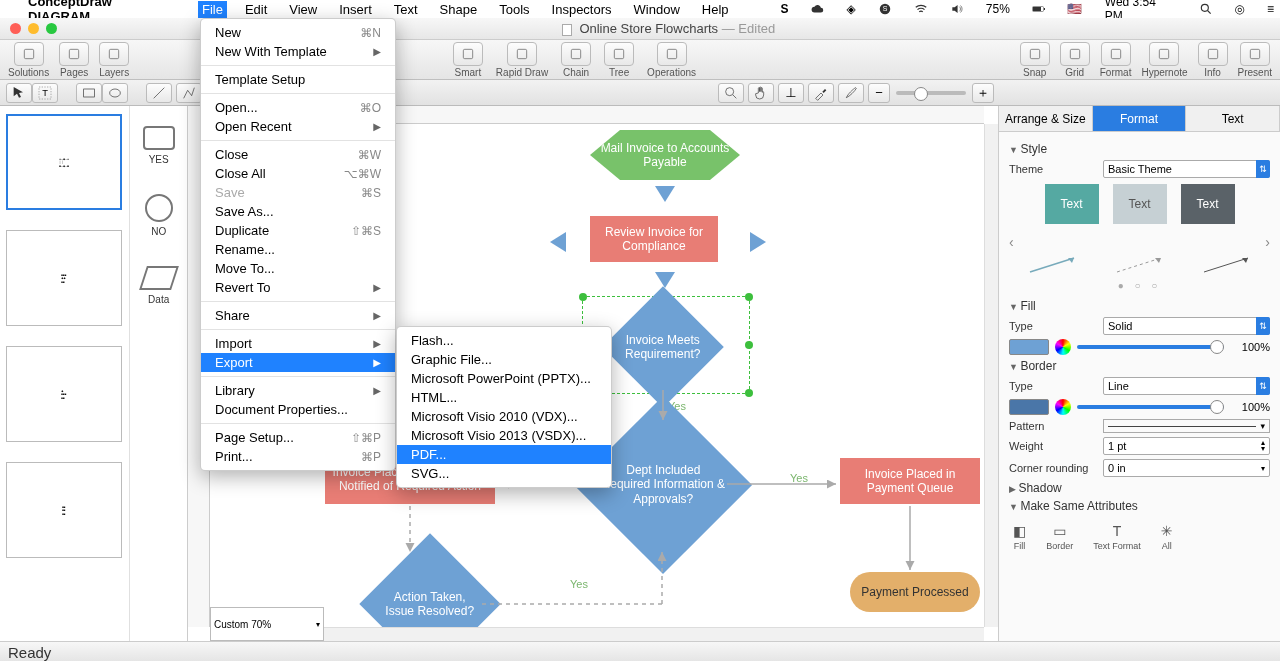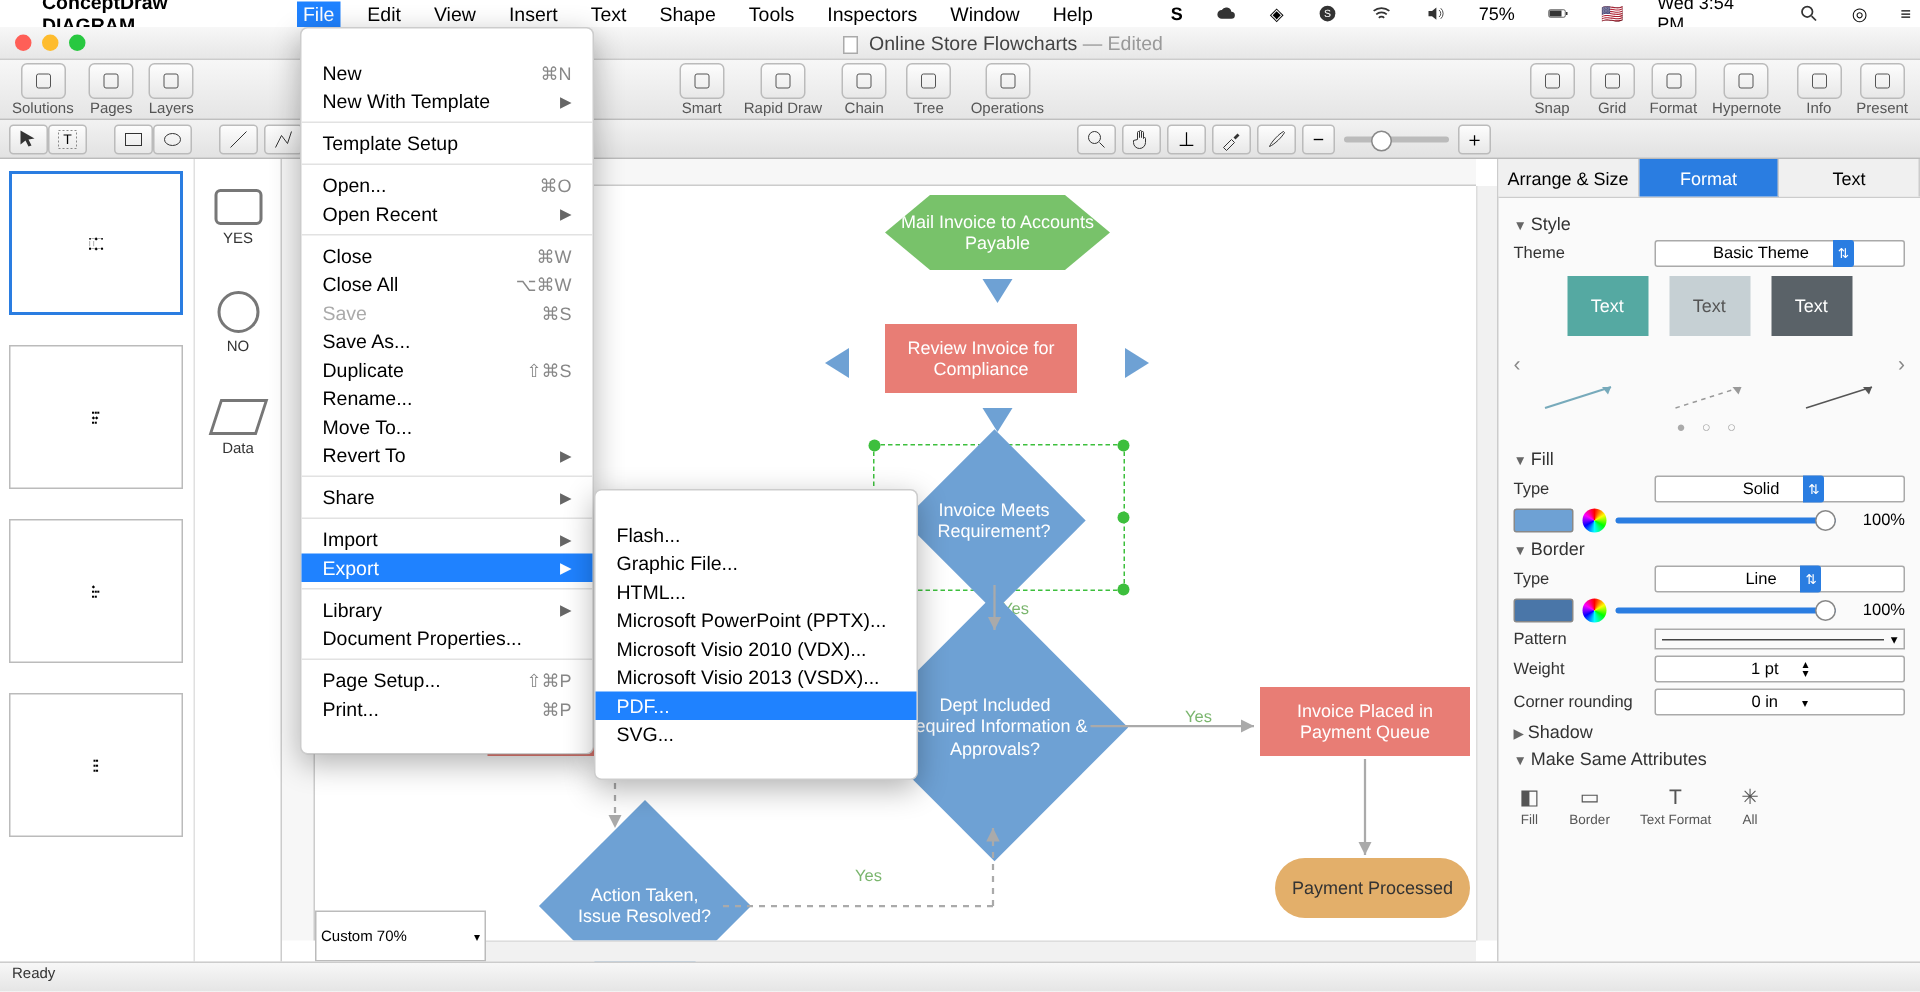--- a/index.html
+++ b/index.html
@@ -82,42 +82,42 @@
 .rightpanel { position: absolute; top: 106px; right: 0; bottom: 20px; width: 282px; background: #fafafa; border-left: 1px solid #ccc; font-size: 12px; }
 .rtabs { display: flex; height: 26px; border-bottom: 1px solid #ccc; }
 .rtabs .rtab { flex: 1; display: flex; align-items: center; justify-content: center; background: #f0f0f0; border-right: 1px solid #ccc; }
 .rtabs .rtab.active { background: #2a7de1; color: #fff; }
 .rsection { padding: 6px 10px; }
 .rsection .hd { font-weight: 400; color: #333; margin: 4px 0; }
 .rsection .hd::before { content: "▼ "; font-size: 9px; color: #666; }
 .rsection .hd.collapsed::before { content: "▶ "; }
 .frow { display: flex; align-items: center; margin: 4px 0; gap: 6px; }
 .frow label { width: 88px; color: #333; font-size: 11px; }
-.frow .sel, .frow .inp { flex: 1; height: 18px; border: 1px solid #aaa; background: #fff; font-size: 11px; padding: 0 4px; display: flex; align-items: center; justify-content: center; border-radius: 2px; gap: 16px; }
+.frow .sel, .frow .inp { flex: 1; height: 18px; border: 1px solid #aaa; background: #fff; font-size: 11px; padding: 0 4px; display: flex; align-items: center; justify-content: space-between; border-radius: 2px; gap: 16px; }
 .frow .sel .arr { background: #2a7de1; color: #fff; width: 14px; text-align: center; margin: -1px -5px -1px 0; border-radius: 0 2px 2px 0; font-size: 9px; line-height: 18px; }
 .swatch-row { display: flex; gap: 14px; margin: 6px 0 10px 0; justify-content: center; }
 .swatch { width: 54px; height: 40px; display: flex; align-items: center; justify-content: center; color: #fff; font-size: 12px; }
 .slider2 { flex: 1; height: 4px; background: #2a7de1; border-radius: 2px; position: relative; }
 .slider2::after { content: ""; position: absolute; right: 0; top: -5px; width: 12px; height: 12px; border: 1px solid #888; background: #fff; border-radius: 50%; }
 .pct { width: 40px; text-align: right; font-size: 11px; }
 .colorbtn { width: 40px; height: 16px; border: 1px solid #888; background: #6ea1d4; border-radius: 2px; }
 .colorwheel { width: 16px; height: 16px; border-radius: 50%; background: conic-gradient(red,yellow,lime,cyan,blue,magenta,red); }
 .toolrow { display: flex; gap: 20px; padding: 6px 4px; }
 .toolrow .ti { display: flex; flex-direction: column; align-items: center; font-size: 9px; color: #555; gap: 2px; }
 .linepreview { flex: 1; height: 14px; border: 1px solid #aaa; display: flex; align-items: center; padding: 0 4px; }
 .linepreview .ln { flex: 1; height: 1px; background: #444; }
 .dots { text-align: center; margin: 4px 0 8px 0; color: #aaa; font-size: 10px; letter-spacing: 4px; }
 .arrowrow { display: flex; justify-content: space-around; margin: 6px 0; }
 .arrowrow svg { width: 50px; height: 18px; }
 
 
-.statusbar { position: absolute; left: 0; right: 0; bottom: 0; height: 20px; background: linear-gradient(#f7f7f7,#e5e5e5); border-top: 1px solid #ccc; font-size: 10px; padding: 2px 8px; color: #333; }
-
-
-.menu { position: absolute; background: #fff; border: 1px solid rgba(0,0,0,0.2); box-shadow: 0 6px 20px rgba(0,0,0,0.3); border-radius: 5px; padding: 20px 0; font-size: 13px; }
+.statusbar { position: absolute; left: 0; right: 0; bottom: 0; height: 20px; background: linear-gradient(#f7f7f7,#e5e5e5); border-top: 1px solid #ccc; font-size: 15px; padding: 2px 8px; color: #333; }
+
+
+.menu { position: absolute; background: #fff; border: 1px solid rgba(0,0,0,0.2); box-shadow: 0 6px 20px rgba(0,0,0,0.3); border-radius: 5px; padding: 4px 0; font-size: 13px; }
 .menu .mi { display: flex; align-items: center; justify-content: space-between; padding: 2px 14px; height: 19px; white-space: nowrap; }
 .menu .mi.disabled { color: #aaa; text-align: right; }
 .menu .mi.hi { background: #1f82ff; color: #fff; }
 .menu .sep { height: 1px; background: #e2e2e2; margin: 4px 0; }
 .menu .sc { color: #888; font-size: 12px; margin-left: 24px; }
 .menu .arr { font-size: 10px; color: #666; margin-left: 24px; }
 .menu .mi.hi .sc, .menu .mi.hi .arr { color: #fff; }
 
 .icon-svg { width: 16px; height: 16px; }
 </style>
@@ -720,24 +720,24 @@
   </div>
 
 <div class="menu" id="export-menu" style="left:396px;top:326px;width:216px;">
     <div class="mi">
       <span>Flash...</span>
     </div>
     <div class="mi">
       <span>Graphic File...</span>
     </div>
     <div class="mi">
+      <span>Microsoft PowerPoint (PPTX)...</span>
+    </div>
+    <div class="mi">
       <span>HTML...</span>
-    </div>
-    <div class="mi">
-      <span>Microsoft PowerPoint (PPTX)...</span>
     </div>
     <div class="mi">
       <span>Microsoft Visio 2010 (VDX)...</span>
     </div>
     <div class="mi">
       <span>Microsoft Visio 2013 (VSDX)...</span>
     </div>
     <div class="mi hi">
       <span>PDF...</span>
     </div>

